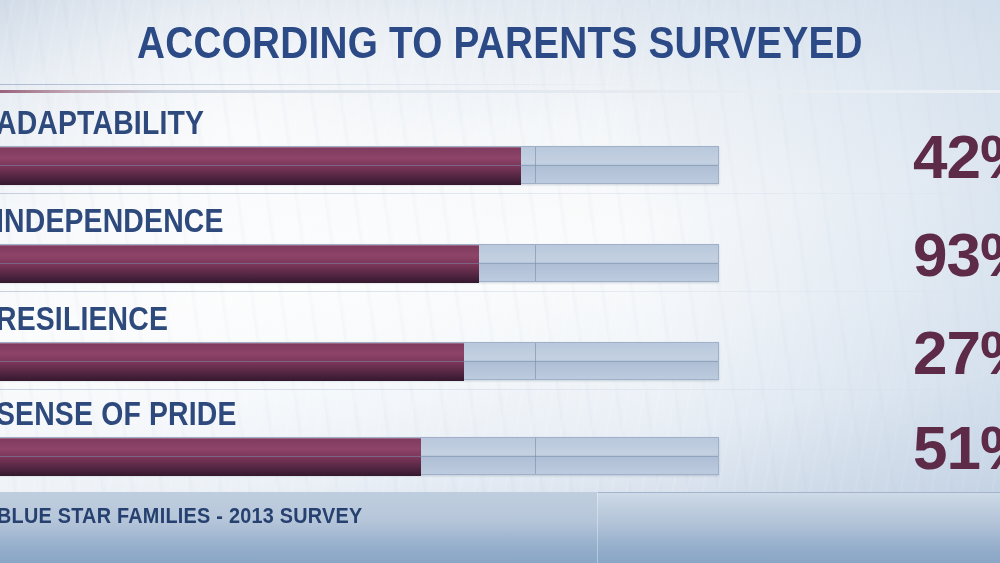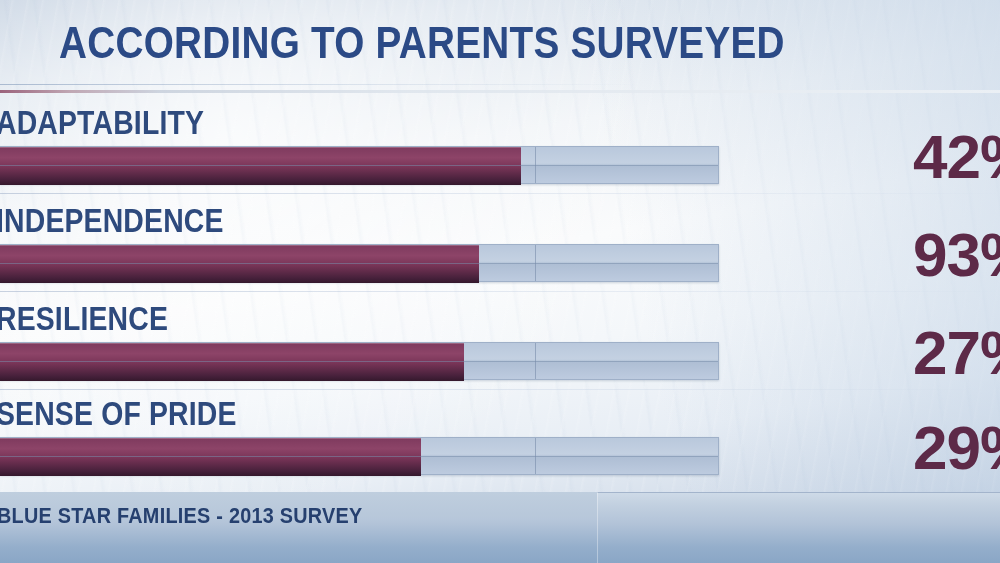--- a/index.html
+++ b/index.html
@@ -66,21 +66,21 @@
     white-space: nowrap;
     transform: scaleX(0.84);
     transform-origin: 50% 50%;
     line-height: 56px;
   }
 
   .headline {
     position: absolute;
     left: 0; top: 18px;
     width: 1000px;
-    text-align: left;
+    text-align: center;
     font-size: 45px;
     font-weight: 700;
     color: #2b4a86;
     line-height: 50px;
     letter-spacing: 0.3px;
     white-space: nowrap;
   }
   .headline span {
     display: inline-block;
     transform: scaleX(0.86);
@@ -270,21 +270,21 @@
 
   <div class="row" style="top:395px;">
     <div class="row-label" style="top:0px;">
       <span>SENSE OF PRIDE</span>
     </div>
     <div class="bar-track" style="top:42px; width:719px;">
       <div class="track-tick" style="left:535px;"></div>
       <div class="bar-fill" style="width:421px;"></div>
     </div>
     <div class="row-pct" style="left:913px; top:20px;">
-      <span>29</span><span>%</span>
+      <span>51</span><span>%</span>
     </div>
   </div>
 
   <div class="footer-band">
     <div class="hiline"></div>
     <div class="upper"></div>
     <div class="seam"></div>
   </div>
   <div class="footer-text">
     <span>BLUE STAR FAMILIES - 2013 SURVEY</span>

